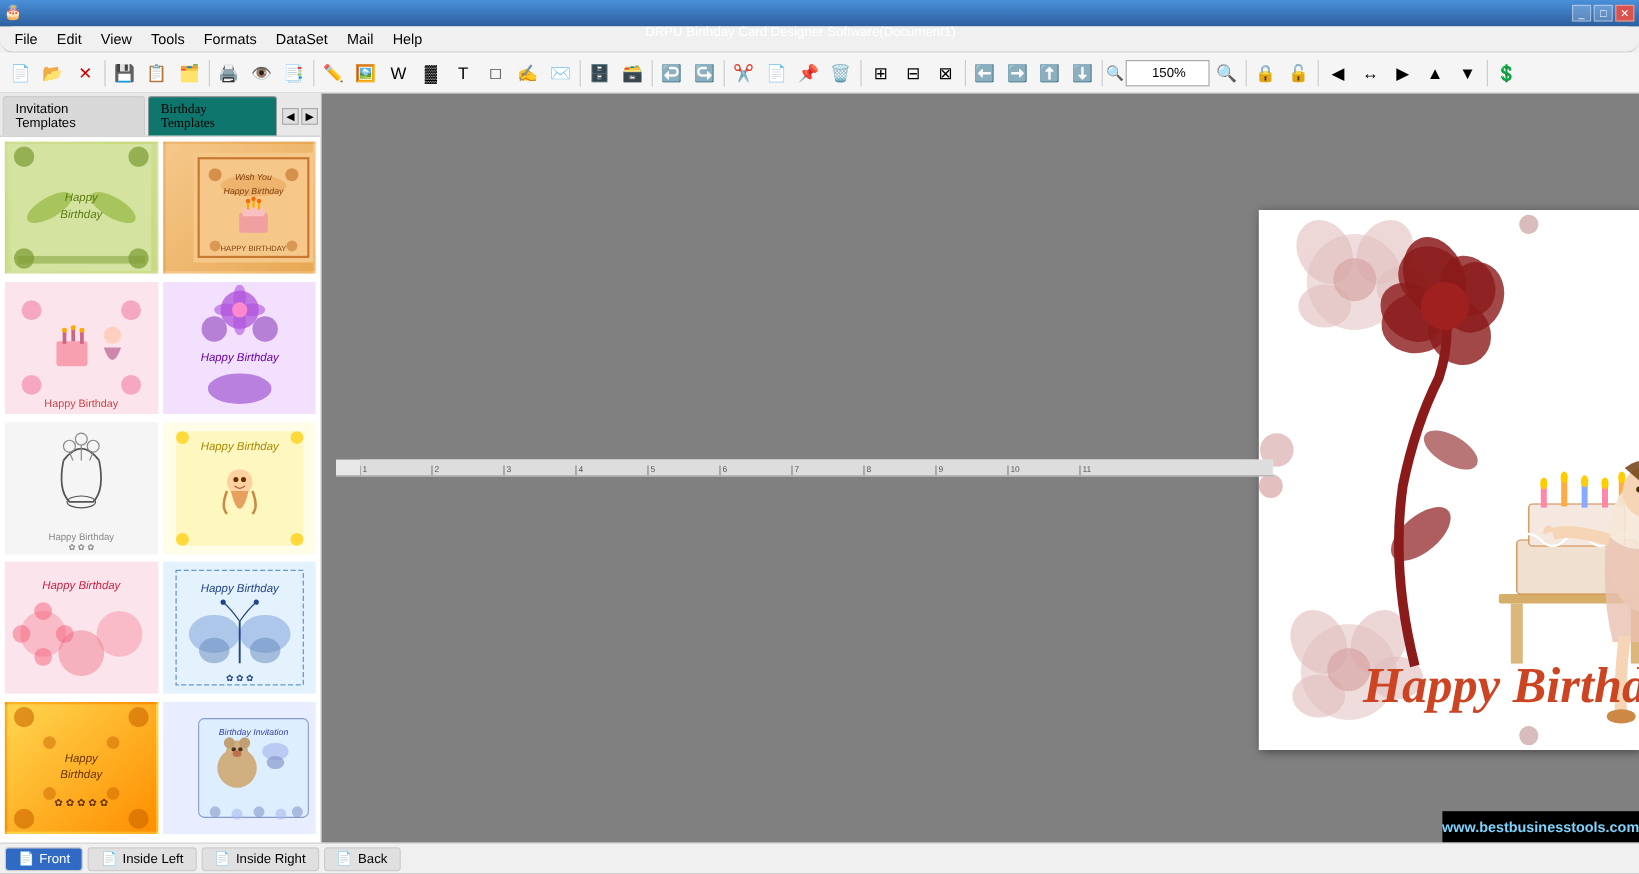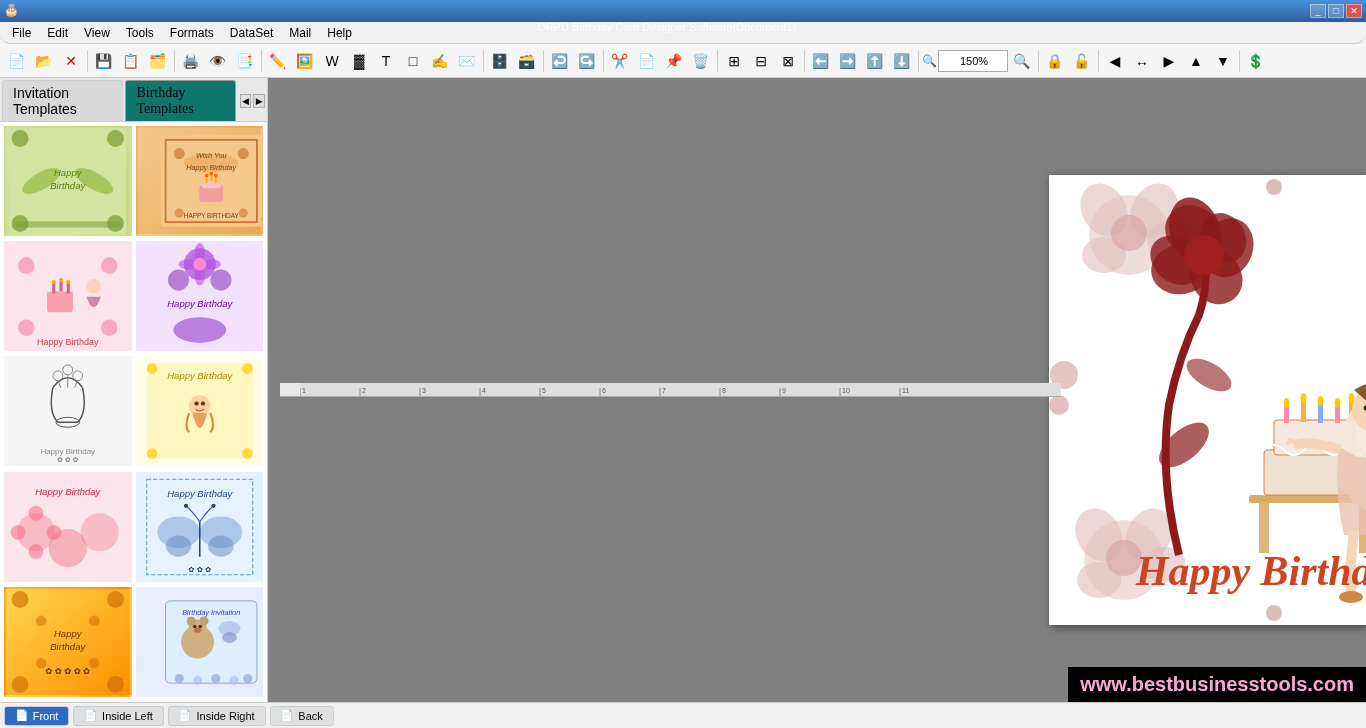--- a/index.html
+++ b/index.html
@@ -95,21 +95,21 @@
     #tab-bar {
       display: flex;
       align-items: center;
       background: #e8e8e8;
       border-bottom: 1px solid #ccc;
       min-height: 28px;
       padding: 2px 2px 0;
     }
     .tab {
       padding: 4px 10px;
-      font-size: 14px;
+      font-size: 11px;
       cursor: pointer;
       border: 1px solid #ccc;
       border-bottom: none;
       background: #d8d8d8;
       border-radius: 3px 3px 0 0;
       margin-right: 2px;
     }
     .tab.active {
       background: #0f766e;
       border-color: #999;
@@ -187,24 +187,24 @@
       box-shadow: 2px 2px 8px rgba(0,0,0,0.5);
       overflow: hidden;
       margin-top: 20px;
     }
 
     
     #watermark {
       position: absolute;
       bottom: 0; right: 0;
       background: black;
-      color: #f9a8d4;
-      font-size: 20px;
+      color: #7dd3fc;
+      font-size: 12px;
       font-weight: bold;
-      padding: 6px 12px;
+      padding: 6px 0;
     }
 
     
     #bottom-bar {
       height: 26px;
       background: #f0f0f0;
       border-top: 1px solid #ccc;
       display: flex;
       align-items: center;
       padding: 0 4px;

